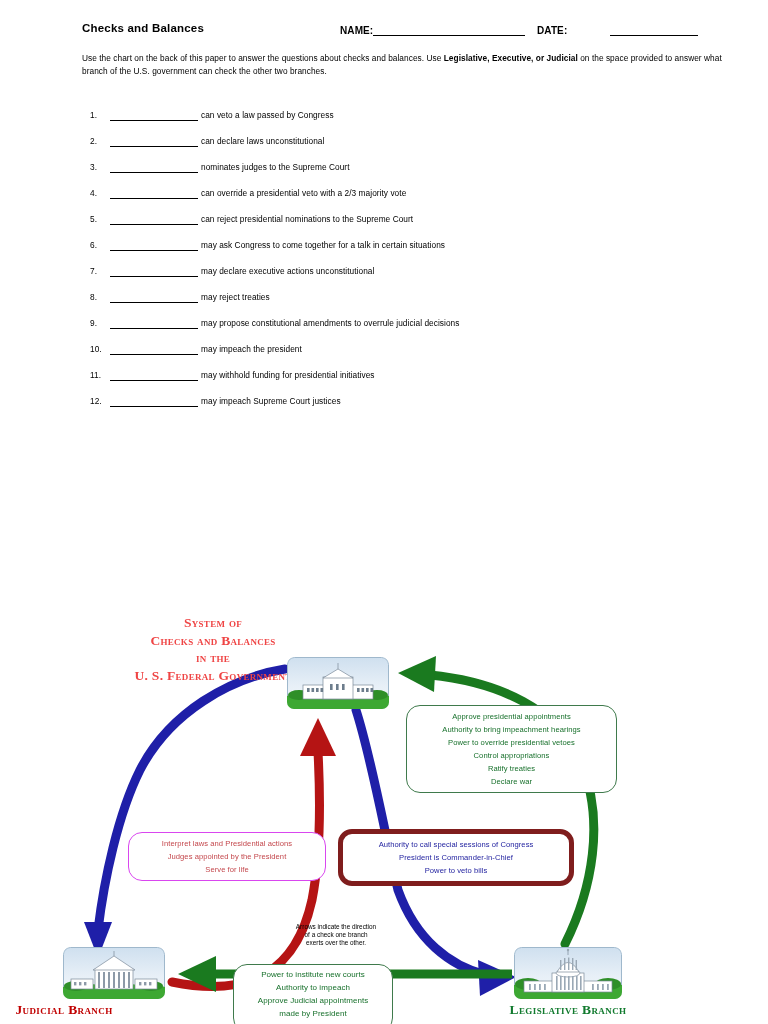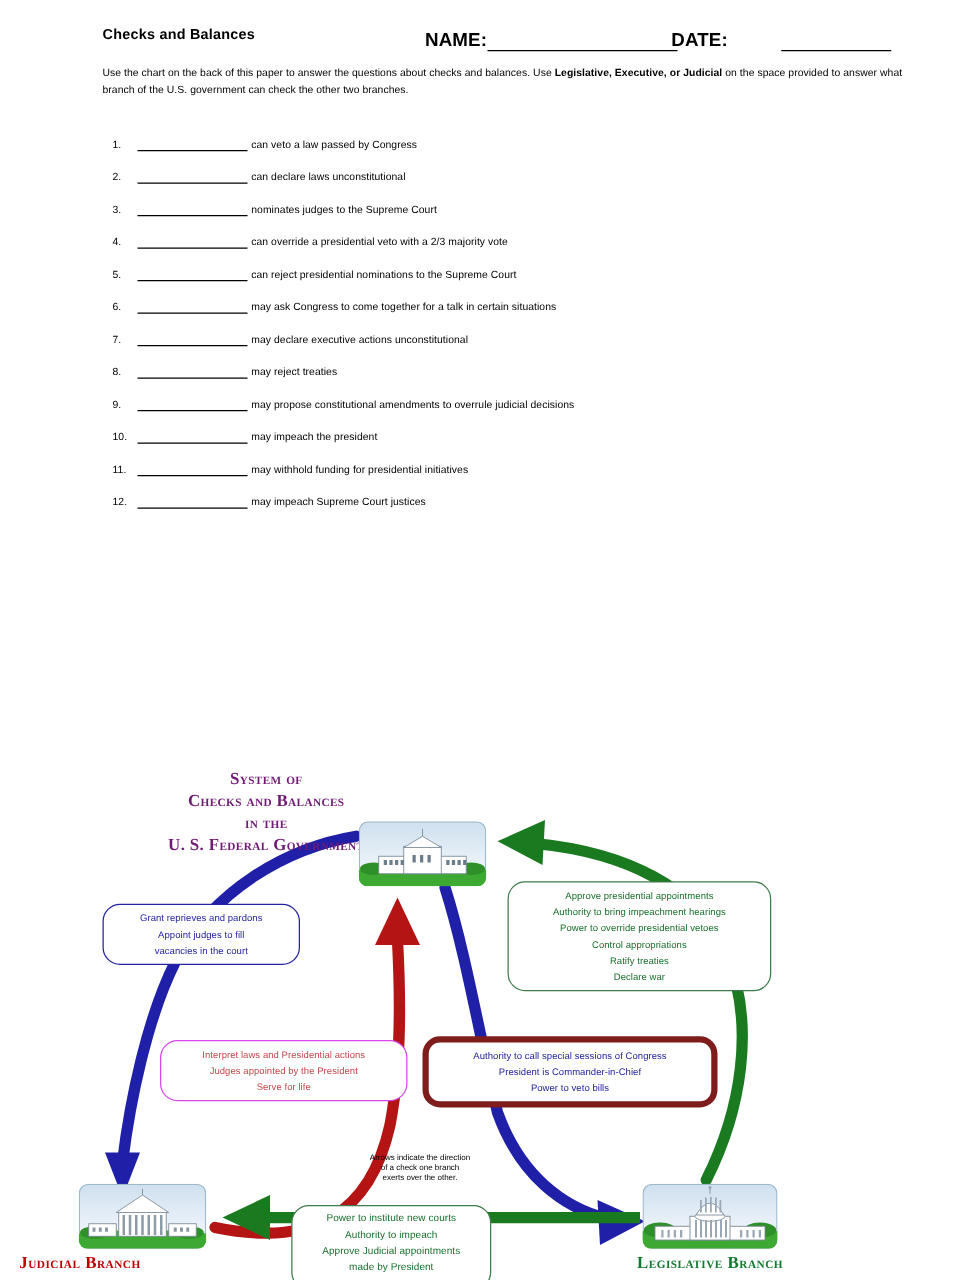--- a/index.html
+++ b/index.html
@@ -27,21 +27,21 @@
   #worksheet-title {
     position: absolute;
     left: 82px; top: 22px;
     font-size: 11.5px;
     font-weight: bold;
     letter-spacing: 0.2px;
   }
   .field-group {
     position: absolute;
     top: 24px;
-    font-size: 15px;
+    font-size: 10px;
     font-weight: bold;
     display: flex;
     align-items: flex-end;
     letter-spacing: 0.1px;
   }
   #name-group { left: 340px; }
   #date-group { left: 537px; gap: 43px; }
   .field-label { white-space: nowrap; }
   .field-rule {
     display: inline-block;
@@ -103,21 +103,21 @@
   #diagram-title {
     position: absolute;
     left: 78px; top: 14px;
     width: 270px;
     text-align: center;
     font-family: "Liberation Serif", serif;
     font-weight: bold;
     font-size: 13.5px;
     line-height: 1.30;
     font-variant: small-caps;
-    color: #701a75;
+    color: #ef4444;
     letter-spacing: 0.3px;
   }
 
   .branch-node { position: absolute; }
   .branch-img {
     width: 100%;
     height: 100%;
     border-radius: 7px;
     display: block;
   }
@@ -418,25 +418,20 @@
           <rect x="30" y="37" width="1.8" height="6"></rect>
         <rect x="78" y="37" width="1.8" height="6"></rect>
           <rect x="83" y="37" width="1.8" height="6"></rect>
         <rect x="88" y="37" width="1.8" height="6"></rect>
           <rect x="93" y="37" width="1.8" height="6"></rect>
       </g>
     </svg>
   </div>
   <div class="branch-label" id="label-legislative">Legislative Branch</div>
 
-  <div class="info-box" id="box-exec-to-jud">
-      <div class="line">Grant reprieves and pardons</div>
-      <div class="line">Appoint judges to fill</div>
-      <div class="line">vacancies in the court</div>
-    </div>
   <div class="info-box" id="box-leg-to-exec">
       <div class="line">Approve presidential appointments</div>
       <div class="line">Authority to bring impeachment hearings</div>
       <div class="line">Power to override presidential vetoes</div>
       <div class="line">Control appropriations</div>
       <div class="line">Ratify treaties</div>
       <div class="line">Declare war</div>
     </div>
   <div class="info-box" id="box-jud">
       <div class="line">Interpret laws and Presidential actions</div>

